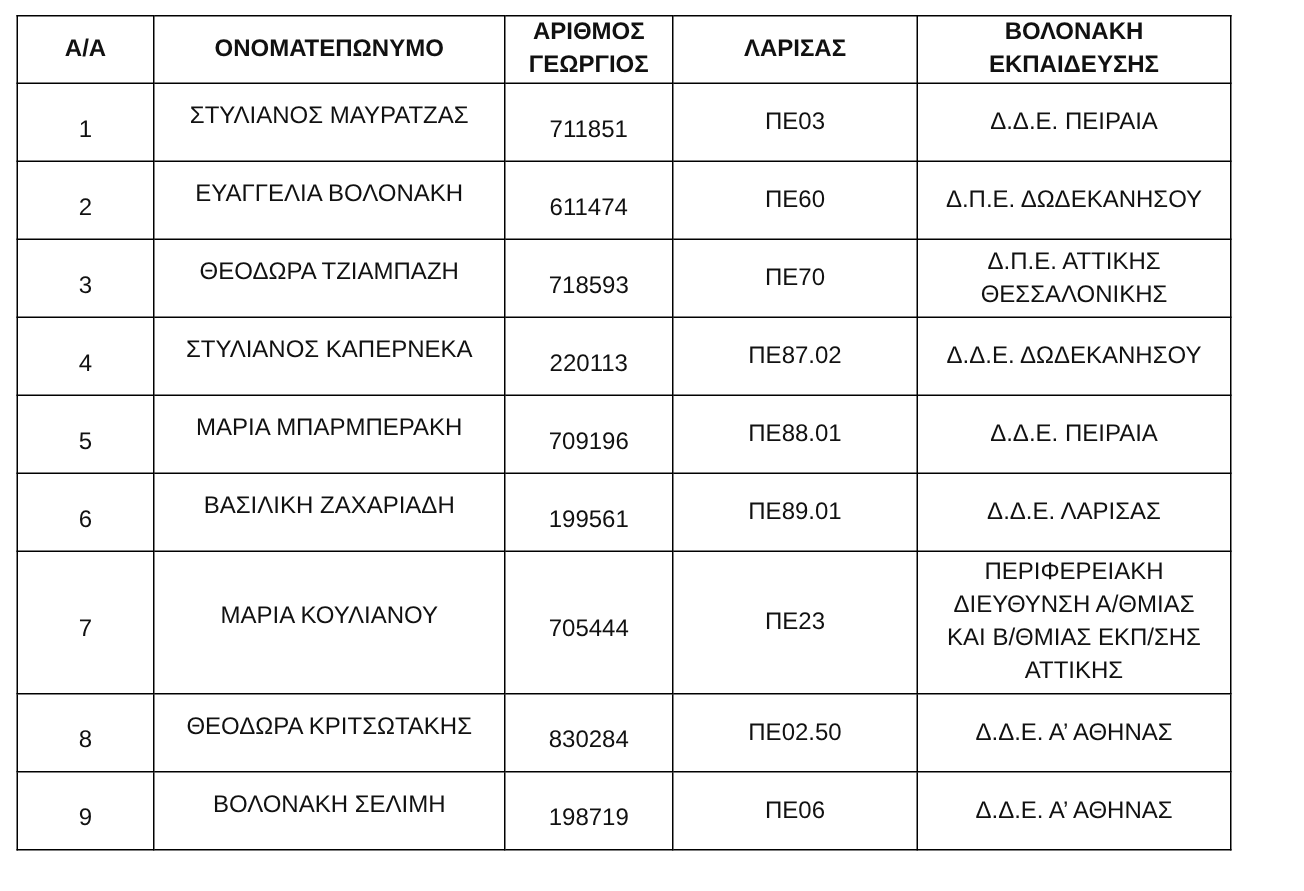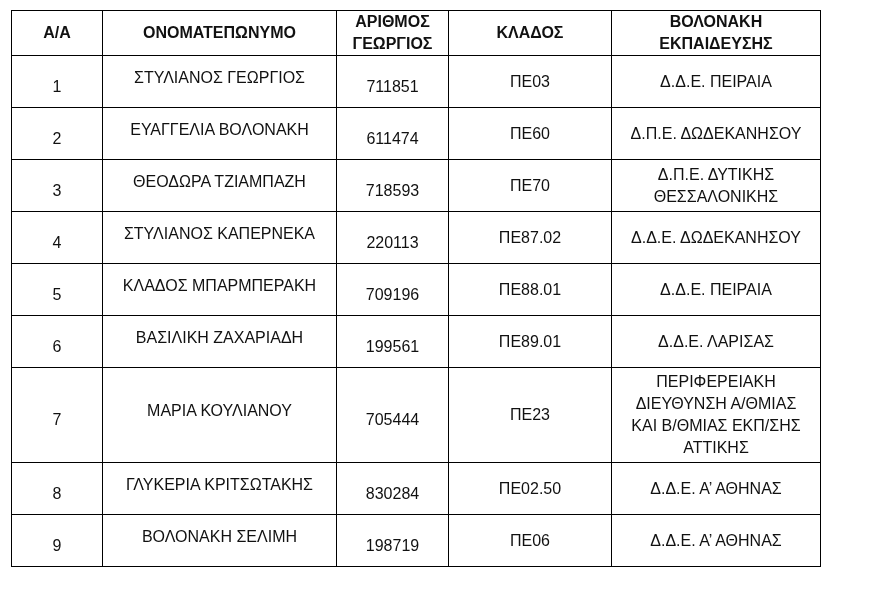--- a/index.html
+++ b/index.html
@@ -40,31 +40,31 @@
       <col class="c5">
   </colgroup>
   <thead>
     <tr class="hdr">
       <th><span>Α/Α</span></th>
       <th><span>ΟΝΟΜΑΤΕΠΩΝΥΜΟ</span></th>
       <th>
         <div>ΑΡΙΘΜΟΣ</div>
         <div>ΓΕΩΡΓΙΟΣ</div>
       </th>
-      <th><span>ΚΛΑΔΟΣ</span></th>
+      <th><span>ΛΑΡΙΣΑΣ</span></th>
       <th>
         <div>ΒΟΛΟΝΑΚΗ</div>
         <div>ΕΚΠΑΙΔΕΥΣΗΣ</div>
       </th>
     </tr>
   </thead>
   <tbody id="rows">
   <tr class="r">
     <td><span class="nudge-down">1</span></td>
-    <td><span class="nudge-up">ΣΤΥΛΙΑΝΟΣ ΓΕΩΡΓΙΟΣ</span></td>
+    <td><span class="nudge-up">ΣΤΥΛΙΑΝΟΣ ΜΑΥΡΑΤΖΑΣ</span></td>
     <td><span class="nudge-down">711851</span></td>
     <td><span>ΠΕ03</span></td>
     <td class="dir">
           <div>Δ.Δ.Ε. ΠΕΙΡΑΙΑ</div>
         </td>
   </tr>
 
   <tr class="r">
     <td><span class="nudge-down">2</span></td>
     <td><span class="nudge-up">ΕΥΑΓΓΕΛΙΑ ΒΟΛΟΝΑΚΗ</span></td>
@@ -74,38 +74,38 @@
           <div>Δ.Π.Ε. ΔΩΔΕΚΑΝΗΣΟΥ</div>
         </td>
   </tr>
 
   <tr class="r">
     <td><span class="nudge-down">3</span></td>
     <td><span class="nudge-up">ΘΕΟΔΩΡΑ ΤΖΙΑΜΠΑΖΗ</span></td>
     <td><span class="nudge-down">718593</span></td>
     <td><span>ΠΕ70</span></td>
     <td class="dir">
-          <div>Δ.Π.Ε. ΔΥΤΙΚΗΣ</div>
+          <div>Δ.Π.Ε. ΑΤΤΙΚΗΣ</div>
           <div>ΘΕΣΣΑΛΟΝΙΚΗΣ</div>
         </td>
   </tr>
 
   <tr class="r">
     <td><span class="nudge-down">4</span></td>
     <td><span class="nudge-up">ΣΤΥΛΙΑΝΟΣ ΚΑΠΕΡΝΕΚΑ</span></td>
     <td><span class="nudge-down">220113</span></td>
     <td><span>ΠΕ87.02</span></td>
     <td class="dir">
           <div>Δ.Δ.Ε. ΔΩΔΕΚΑΝΗΣΟΥ</div>
         </td>
   </tr>
 
   <tr class="r">
     <td><span class="nudge-down">5</span></td>
-    <td><span class="nudge-up">ΚΛΑΔΟΣ ΜΠΑΡΜΠΕΡΑΚΗ</span></td>
+    <td><span class="nudge-up">ΜΑΡΙΑ ΜΠΑΡΜΠΕΡΑΚΗ</span></td>
     <td><span class="nudge-down">709196</span></td>
     <td><span>ΠΕ88.01</span></td>
     <td class="dir">
           <div>Δ.Δ.Ε. ΠΕΙΡΑΙΑ</div>
         </td>
   </tr>
 
   <tr class="r">
     <td><span class="nudge-down">6</span></td>
     <td><span class="nudge-up">ΒΑΣΙΛΙΚΗ ΖΑΧΑΡΙΑΔΗ</span></td>
@@ -124,21 +124,21 @@
     <td class="dir">
           <div>ΠΕΡΙΦΕΡΕΙΑΚΗ</div>
           <div>ΔΙΕΥΘΥΝΣΗ Α/ΘΜΙΑΣ</div>
           <div>ΚΑΙ Β/ΘΜΙΑΣ ΕΚΠ/ΣΗΣ</div>
           <div>ΑΤΤΙΚΗΣ</div>
         </td>
   </tr>
 
   <tr class="r">
     <td><span class="nudge-down">8</span></td>
-    <td><span class="nudge-up">ΓΛΥΚΕΡΙΑ ΚΡΙΤΣΩΤΑΚΗΣ</span></td>
+    <td><span class="nudge-up">ΘΕΟΔΩΡΑ ΚΡΙΤΣΩΤΑΚΗΣ</span></td>
     <td><span class="nudge-down">830284</span></td>
     <td><span>ΠΕ02.50</span></td>
     <td class="dir">
           <div>Δ.Δ.Ε. Α’ ΑΘΗΝΑΣ</div>
         </td>
   </tr>
 
   <tr class="r">
     <td><span class="nudge-down">9</span></td>
     <td><span class="nudge-up">ΒΟΛΟΝΑΚΗ ΣΕΛΙΜΗ</span></td>

